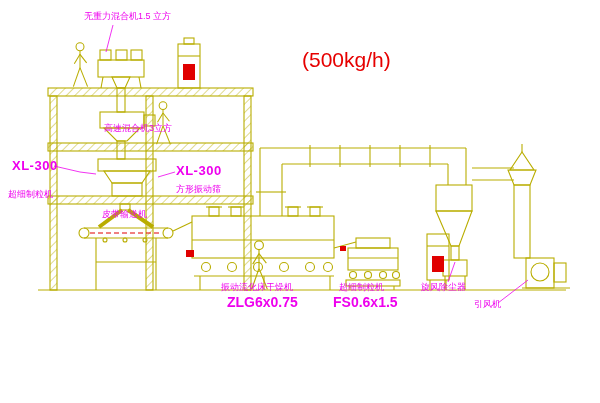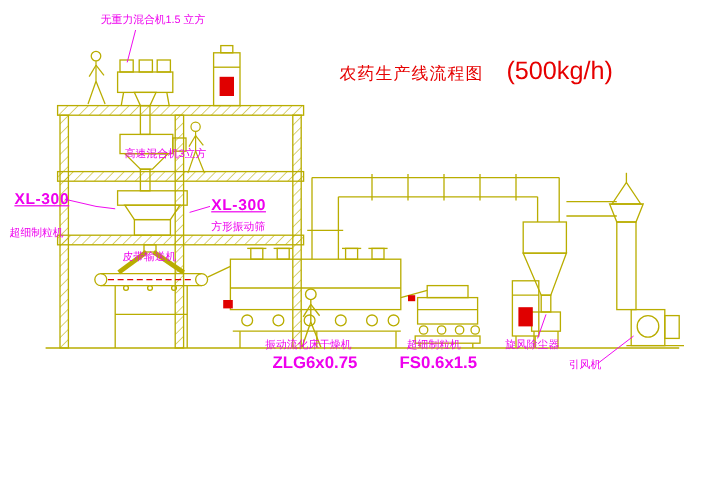--- a/index.html
+++ b/index.html
@@ -1,20 +1,20 @@
 <!DOCTYPE html>
 <html><head>
 <meta charset="utf-8">
 <style>
   * { margin:0; padding:0; box-sizing:border-box; }
   html,body { background:#ffffff; font-family:"Liberation Sans", sans-serif; }
   .stage { position:relative; width:600px; height:403px; background:#ffffff; overflow:hidden; }
   .stage svg { position:absolute; left:0; top:0; }
   .lbl    { position:absolute; color:#ee00ee; font-size:9px;  line-height:1.1; white-space:nowrap; }
-  .lbl-lg { position:absolute; color:#ee00ee; font-size:13px; font-weight:bold; letter-spacing:.5px; white-space:nowrap;text-decoration:underline; }
+  .lbl-lg { position:absolute; color:#ee00ee; font-size:13px; font-weight:bold; letter-spacing:.5px; white-space:nowrap; }
   .lbl-xl { position:absolute; color:#ee00ee; font-size:14px; font-weight:bold; white-space:nowrap;text-align:center; }
   .title  { position:absolute; left:283px; top:48px; color:#e60000; display:flex; align-items:baseline; white-space:nowrap; }
   .t-cn   { font-size:14px; letter-spacing:1px; }
   .t-cap  { font-size:21px; margin-left:19px; }
   svg .y      { stroke:#b9ad00; fill:none; stroke-width:1.1; }
   svg .hatched{ fill:url(#hatch); stroke:#b9ad00; stroke-width:1.1; }
   svg .r-fill { fill:#e00000; stroke:none; }
   svg .r-dash { stroke:#e00000; stroke-dasharray:5 3; stroke-width:1; fill:none; }
   svg .m      { stroke:#ee00ee; stroke-width:0.8; fill:none; }
 </style>
@@ -192,21 +192,20 @@
     <g class="m">
       <polyline points="113,25 106,52"></polyline>
       <polyline points="54,166 80,172 96,174"></polyline>
       <polyline points="175,172 158,177"></polyline>
       <polyline points="448,282 455,262"></polyline>
       <polyline points="498,303 528,280"></polyline>
     </g>
   </svg>
 
   <div class="title">
-    <span class="t-cn">农药生产线流程图</span>
     <span class="t-cap">(500kg/h)</span>
   </div>
 
   <div class="lbl" style="left:84px;  top:12px">无重力混合机1.5 立方</div>
   <div class="lbl" style="left:104px; top:124px">高速混合机3立方</div>
   <div class="lbl-lg" style="left:12px;  top:158px">XL-300</div>
   <div class="lbl" style="left:8px;   top:190px">超细制粒机</div>
   <div class="lbl-lg" style="left:176px; top:163px">XL-300</div>
   <div class="lbl" style="left:176px; top:185px">方形振动筛</div>
   <div class="lbl" style="left:102px; top:210px">皮带输送机</div>

